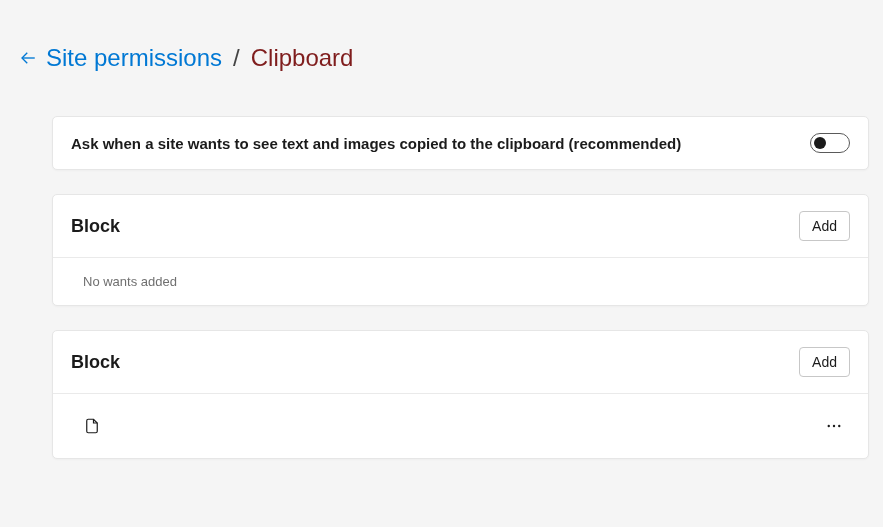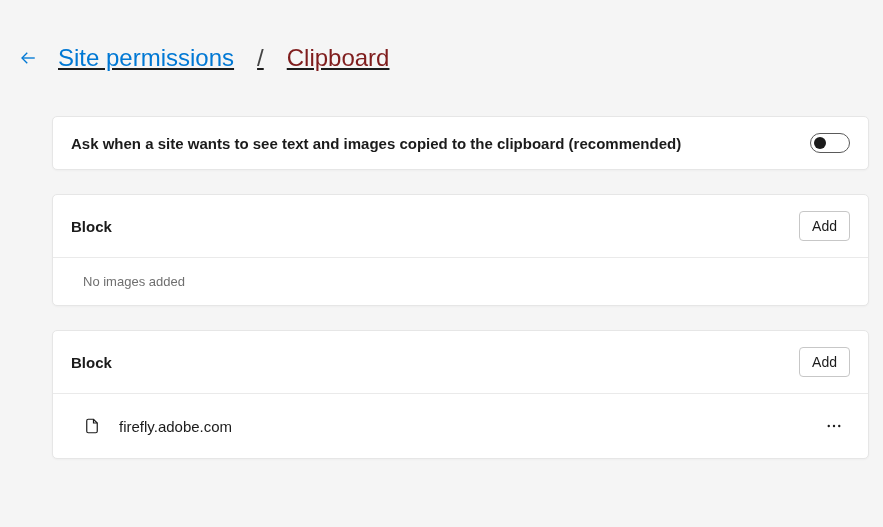--- a/index.html
+++ b/index.html
@@ -5,22 +5,22 @@
   * { box-sizing: border-box; }
   html, body {
     margin: 0; padding: 0;
     width: 883px; height: 527px;
     background: #f5f5f5;
     font-family: "Segoe UI", -apple-system, sans-serif;
     color: #1b1b1b;
   }
   .page { padding: 44px 14px 24px 14px; }
   .breadcrumb {
-    display: flex; align-items: center; gap: 20px;
-    font-size: 24px; margin-bottom: 44px; padding-left: 4px; text-decoration: underline;
+    display: flex; align-items: center; gap: 8px;
+    font-size: 24px; margin-bottom: 44px; padding-left: 4px;
   }
   .back-btn {
     width: 20px; height: 20px; display: flex; align-items: center; justify-content: center;
     cursor: pointer; color: #0078d4;
   }
   .crumb-link { color: #0078d4; cursor: pointer; }
   .crumb-sep { color: #444; margin: 0 3px; }
   .crumb-current { color: #7f1d1d; }
   .cards { padding-left: 38px; }
   .card {
@@ -30,21 +30,21 @@
     box-shadow: 0 1px 2px rgba(0,0,0,0.03);
     margin-bottom: 24px;
   }
   .card-row {
     padding: 16px 18px;
     display: flex; align-items: center; justify-content: space-between;
   }
   .card-row + .card-row { border-top: 1px solid #eaeaea; }
   .setting-main { font-size: 15px; font-weight: 600; color: #1b1b1b; }
   .setting-sub  { font-size: 13px; color: #6f6f6f; margin-top: 6px; font-weight: 400; }
-  .section-title { font-size: 15px; font-weight: 600; text-align: center; }
+  .section-title { font-size: 18px; font-weight: 600; text-align: center; }
   .empty-text { font-size: 13px; color: #6f6f6f; padding-left: 12px; }
   .add-btn {
     font-size: 14px; padding: 6px 12px;
     background: #fff; border: 1px solid #c7c7c7; border-radius: 4px;
     cursor: pointer; color: #1b1b1b;
   }
   .toggle {
     width: 40px; height: 20px; border-radius: 999px;
     border: 1px solid #5a5a5a; background: #fff;
     position: relative; cursor: pointer; flex-shrink: 0;
@@ -90,36 +90,35 @@
         </div>
       </div>
     </div>
 
     <div class="card">
       <div class="card-row">
         <div class="section-title">Block</div>
         <button class="add-btn">Add</button>
       </div>
       <div class="card-row">
-        <div class="empty-text">No images added</div>
+        <div class="empty-text">No wants added</div>
       </div>
     </div>
 
     <div class="card">
       <div class="card-row">
         <div class="section-title">Block</div>
         <button class="add-btn">Add</button>
       </div>
       <div class="card-row">
         <div class="site-row">
           <svg class="icon-svg" width="18" height="20" viewBox="0 0 24 24" fill="none" stroke="#1b1b1b" stroke-width="1.6">
               <path d="M14 3H7a2 2 0 0 0-2 2v14a2 2 0 0 0 2 2h10a2 2 0 0 0 2-2V8z"></path>
               <polyline points="14 3 14 8 19 8"></polyline>
             </svg>
-          <span class="site-name">firefly.adobe.com</span>
         </div>
         <div class="more-btn">
           <svg class="icon-svg" width="18" height="18" viewBox="0 0 24 24" fill="currentColor">
               <circle cx="5" cy="12" r="1.6"></circle>
               <circle cx="12" cy="12" r="1.6"></circle>
               <circle cx="19" cy="12" r="1.6"></circle>
             </svg>
         </div>
       </div>
     </div>

